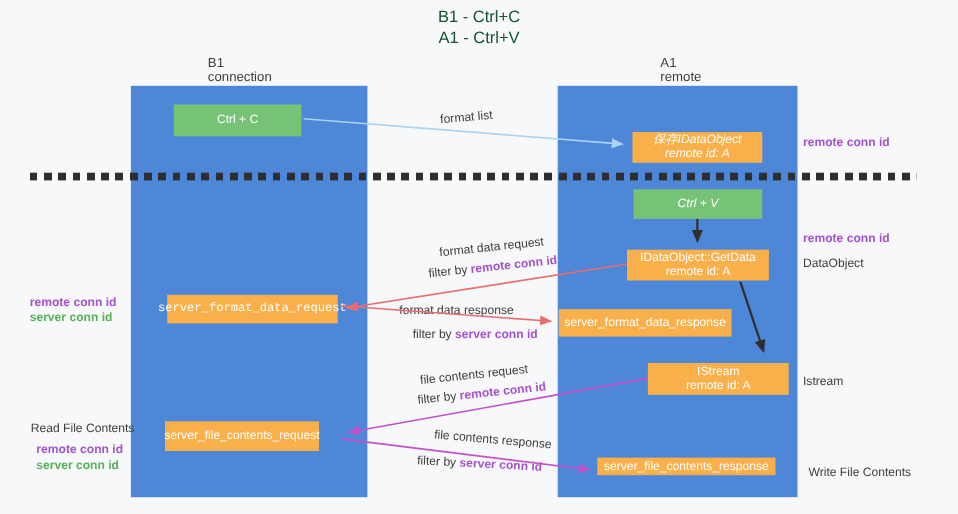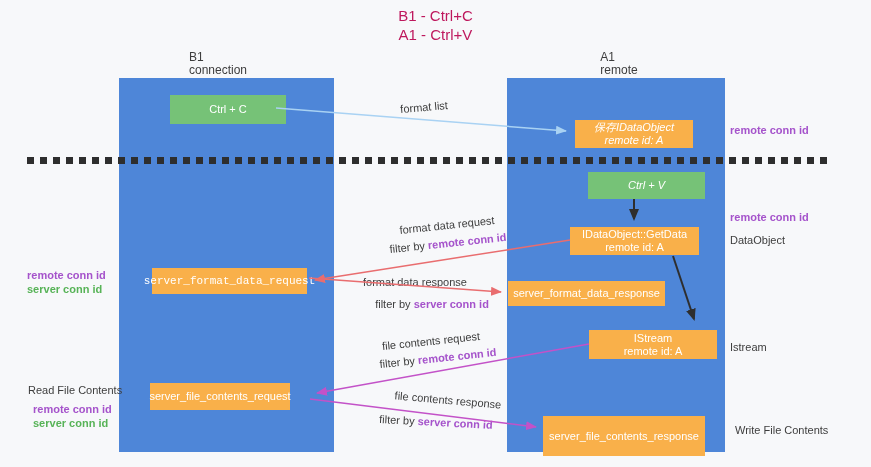--- a/index.html
+++ b/index.html
@@ -1,28 +1,28 @@
 <!DOCTYPE html>
 <html><head>
 <meta charset="utf-8">
 <style>
   html,body{margin:0;padding:0;}
   .canvas{
     position:relative;width:871px;height:467px;background:#f7f8fa;
     font-family:"Liberation Sans",sans-serif;overflow:hidden;color:#3d3d3d;
   }
-  .title-line{position:absolute;left:0;width:871px;text-align:center;font-size:15px;color:#be185d;z-index:2;}
+  .title-line{position:absolute;left:0;width:871px;text-align:center;font-size:15px;color:#14532d;z-index:2;}
   .col-header{position:absolute;text-align:left;font-size:12px;line-height:12px;transform:translateX(-50%);z-index:2;}
   .col-header span{display:block;margin-bottom:1px;}
   .lifeline{position:absolute;background:#4e86d8;z-index:1;}
   .node{
     position:absolute;display:flex;flex-direction:column;align-items:center;justify-content:center;
     color:#ffffff;font-size:11px;line-height:13px;text-align:center;z-index:3;white-space:nowrap;
   }
-  .green{background:#76c277;margin-left:12px;}
+  .green{background:#76c277;}
   .orange{background:#f9b04a;}
   .lbl{position:absolute;font-size:11px;color:#3d3d3d;white-space:nowrap;z-index:2;}
   .ctr{transform:translate(-50%,-50%);}
   .purple{color:#a553cb;font-weight:bold;}
   .greentxt{color:#57b357;font-weight:bold;}
   .overlay{position:absolute;left:0;top:0;z-index:4;pointer-events:none;}
   .dashline{
     position:absolute;left:27px;top:157px;width:806px;height:7px;z-index:5;
     background:repeating-linear-gradient(90deg,#2e2e2e 0 7px,transparent 7px 13px);
   }
@@ -75,21 +75,21 @@
 
   <div class="node orange" style="left:589px;top:330px;width:128px;height:29px;">
     <span>IStream</span>
     <span>remote id: A</span>
   </div>
 
   <div class="node orange" style="left:150px;top:383px;width:140px;height:27px;">
     <span>server_file_contents_request</span>
   </div>
 
-  <div class="node orange" style="left:543px;top:416px;width:162px;height:40px;">
+  <div class="node orange" style="left:543px;top:416px;width:162px;height:16px;">
     <span>server_file_contents_response</span>
   </div>
 
   <div class="lbl ctr" style="left:424px;top:107px;transform:translate(-50%,-50%) rotate(-5deg);">format list</div>
 
   <div class="lbl ctr" style="left:447px;top:225px;transform:translate(-50%,-50%) rotate(-6deg);">format data request</div>
   <div class="lbl ctr" style="left:448px;top:243px;transform:translate(-50%,-50%) rotate(-6deg);">
     <span>filter by </span><span class="purple">remote conn id</span>
   </div>
 

